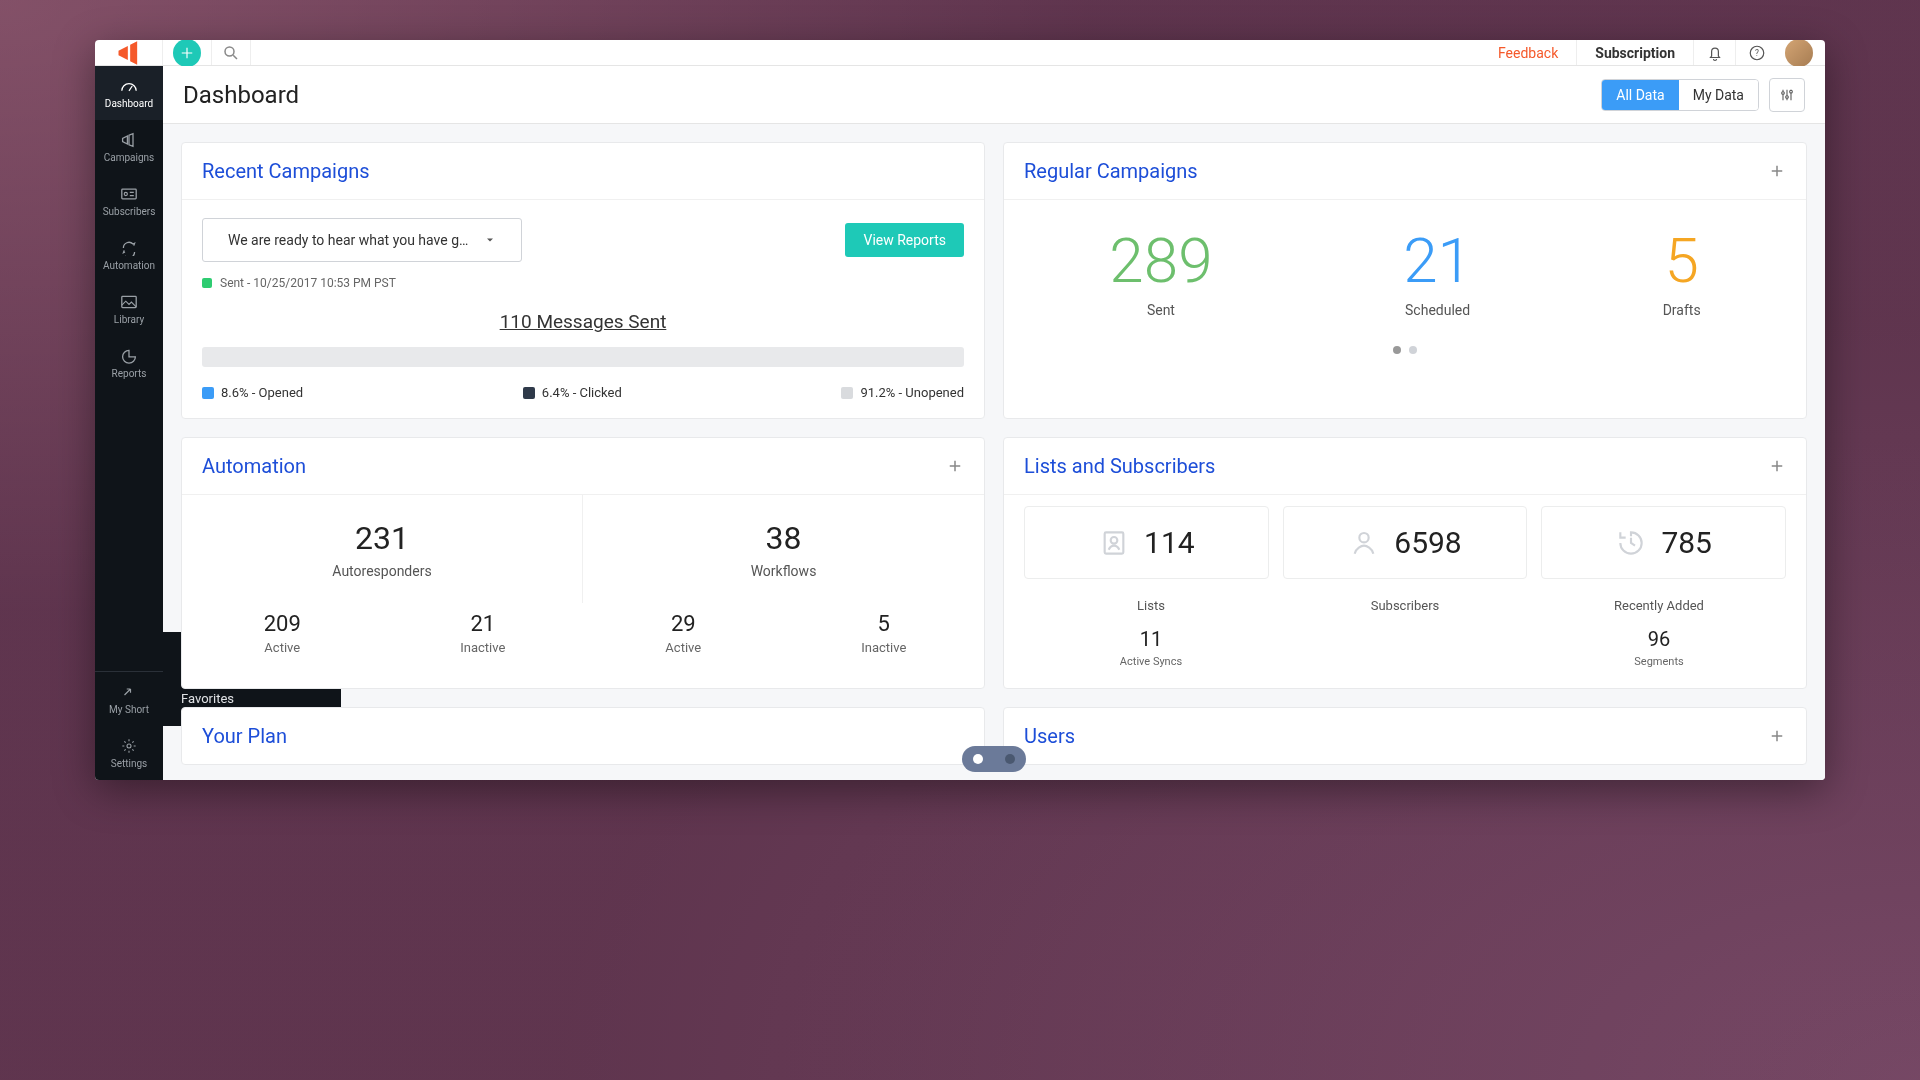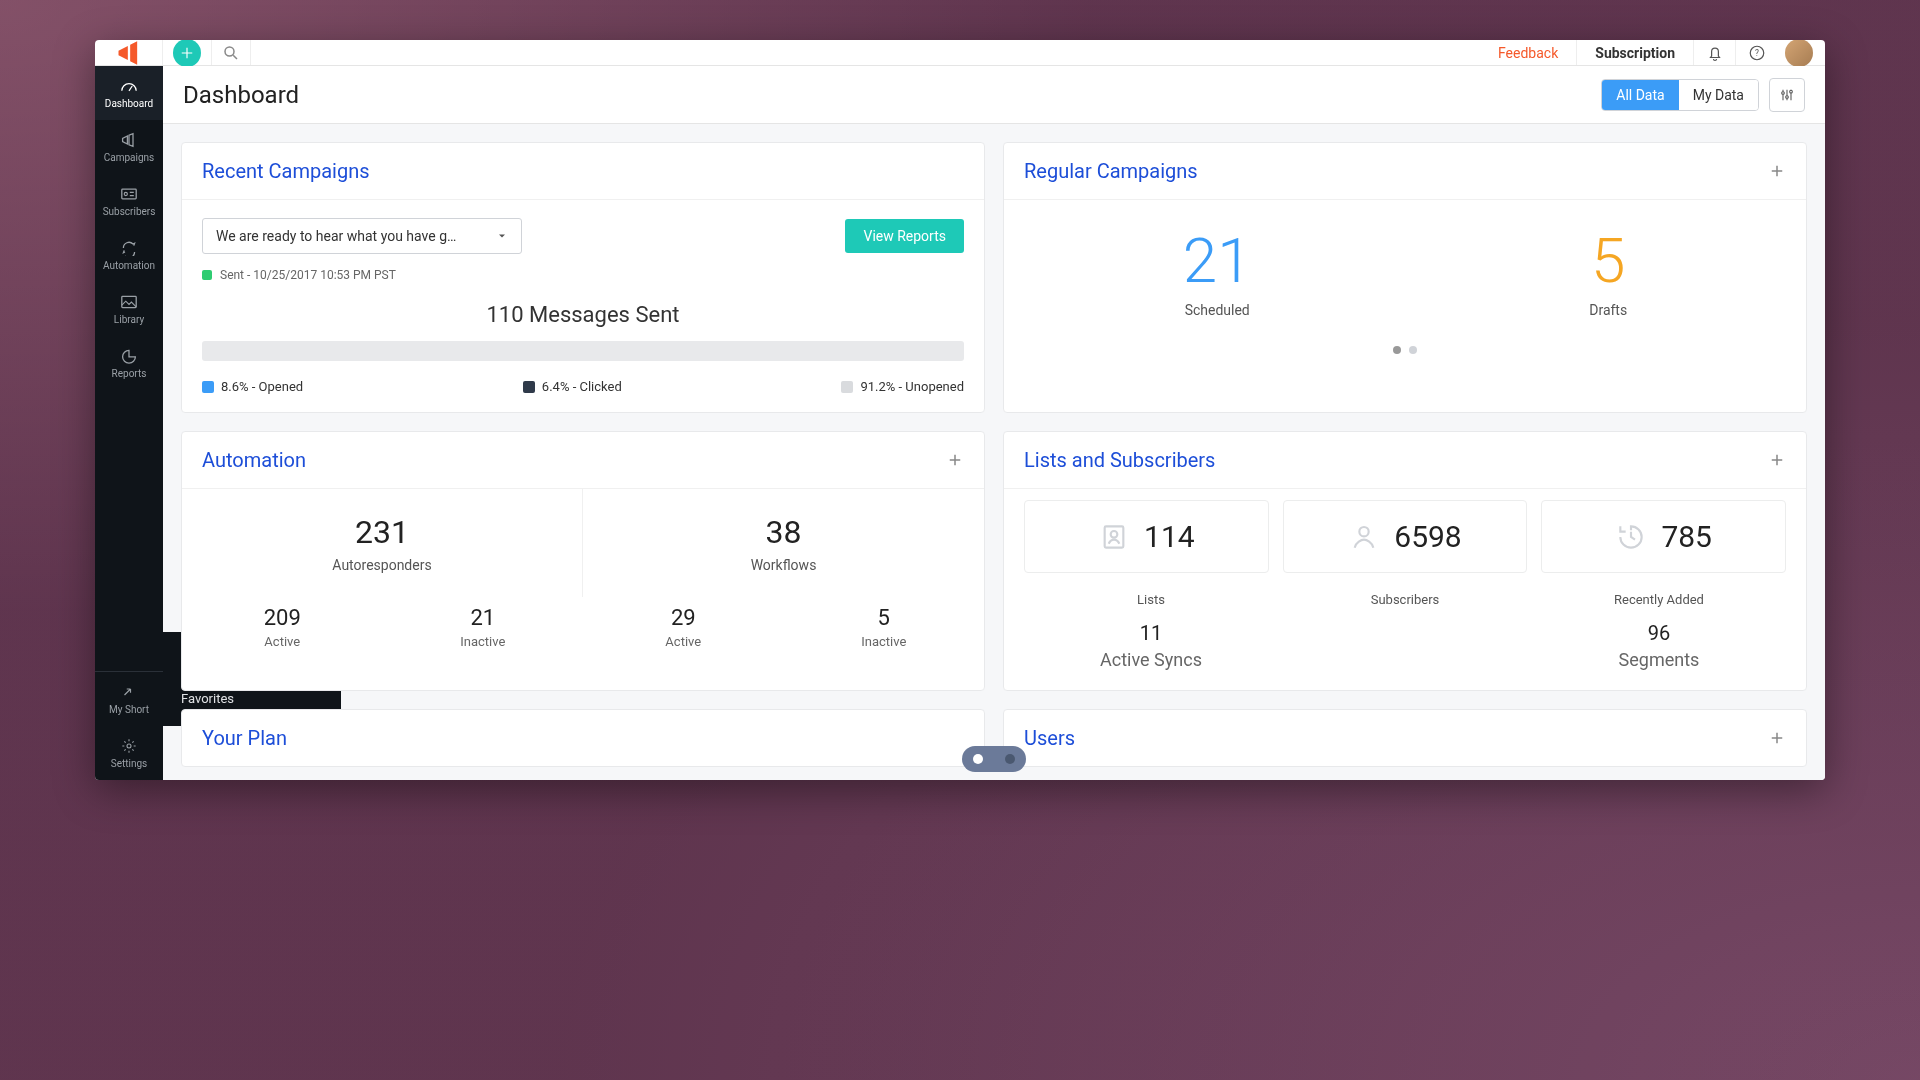--- a/index.html
+++ b/index.html
@@ -31,25 +31,25 @@
 .toggle-btn { padding: 7px 14px; font-size: 14px; cursor: pointer; background: #fff; color: #333; }
 .toggle-btn.active { background: #3b9cf7; color: #fff; }
 .filter-btn { width: 36px; height: 34px; border: 1px solid #d0d3d8; border-radius: 4px; margin-left: 10px; display: flex; align-items: center; justify-content: center; cursor: pointer; }
 .content { flex: 1; padding: 18px; overflow-y: auto; display: grid; grid-template-columns: 1fr 1fr; gap: 18px; position: relative; }
 .card { background: #fff; border-radius: 4px; border: 1px solid #e8e9eb; }
 .card-header { padding: 16px 20px; display: flex; align-items: center; border-bottom: 1px solid #f0f0f0; }
 .card-title { font-size: 20px; color: #1d4ed8; font-weight: 400; }
 .plus-icon { width: 18px; height: 18px; cursor: pointer; color: #888; }
 .card-body { padding: 18px 20px; }
 .campaign-row { display: flex; align-items: center; gap: 12px; }
-.dropdown { flex: 0 0 320px; height: 36px; border: 1px solid #d0d3d8; border-radius: 3px; display: flex; align-items: center; padding: 0 13px; cursor: pointer; justify-content: space-between; font-size: 14px; color: #333; }
+.dropdown { flex: 0 0 320px; height: 44px; border: 1px solid #d0d3d8; border-radius: 3px; display: flex; align-items: center; padding: 0 25px; cursor: pointer; justify-content: space-between; font-size: 14px; color: #333; }
 .view-reports { background: #1ec9b7; color: #fff; padding: 9px 18px; border-radius: 3px; font-size: 14px; cursor: pointer; margin-left: auto; }
 .sent-line { display: flex; align-items: center; gap: 8px; margin-top: 14px; font-size: 12px; color: #666; }
 .green-dot { width: 10px; height: 10px; background: #2ecc71; border-radius: 2px; }
-.messages-sent { text-align: center; font-size: 22px; color: #333; margin-top: 20px; }
+.messages-sent { text-align: center; font-size: 19px; color: #333; margin-top: 20px; text-decoration: underline; }
 .progress-bar { height: 20px; background: #e8e9eb; border-radius: 3px; margin-top: 14px; }
 .legend-row { display: flex; justify-content: space-between; margin-top: 18px; font-size: 13px; color: #333; }
 .legend-item { display: flex; align-items: center; gap: 7px; }
 .swatch { width: 12px; height: 12px; border-radius: 2px; }
 .stats-row { display: flex; justify-content: space-around; text-align: center; padding: 30px 10px 10px; }
 .stat-big { font-size: 62px; font-weight: 300; line-height: 1; }
 .stat-label { font-size: 14px; color: #555; margin-top: 10px; }
 .dots { display: flex; justify-content: center; gap: 8px; margin-top: 18px; padding-bottom: 10px; }
 .dot { width: 8px; height: 8px; border-radius: 50%; background: #d0d3d8; }
 .dot.active { background: #999; }
@@ -63,21 +63,21 @@
 .auto-sub-num { font-size: 22px; color: #222; }
 .auto-sub-label { font-size: 13px; color: #666; margin-top: 4px; }
 .lists-row { display: flex; gap: 14px; padding: 7px 20px; margin-top: 4px; }
 .lists-box { flex: 1; border: 1px solid #eceded; border-radius: 4px; padding: 18px 0; display: flex; align-items: center; justify-content: center; gap: 14px; }
 .lists-num { font-size: 30px; color: #222; }
 .lists-labels { display: flex; padding: 12px 20px 0; }
 .lists-labels > div { flex: 1; text-align: center; font-size: 13px; color: #555; }
 .lists-row2 { display: flex; padding: 14px 20px 20px; }
 .lists-row2 > div { flex: 1; text-align: center; }
 .sm-num { font-size: 20px; color: #222; }
-.sm-label { font-size: 18px; color: #666; margin-top: 4px; }
+.sm-label { font-size: 11px; color: #666; margin-top: 4px; }
 .pager { position: absolute; bottom: 8px; left: 50%; transform: translateX(-50%); width: 64px; height: 26px; background: #6b7a99; border-radius: 13px; display: flex; align-items: center; justify-content: space-around; }
 .pager-dot { width: 10px; height: 10px; border-radius: 50%; background: #4a5870; }
 .pager-dot.active { background: #fff; }
 svg { display: block; }
 </style>
 </head>
 <body>
 
 <div class="app">
 
@@ -242,20 +242,24 @@
         <div class="card">
           <div class="card-header">
             <div class="card-title">Regular Campaigns</div>
             <div class="hspacer"></div>
             <svg class="plus-icon" viewBox="0 0 24 24">
                 <path fill="currentColor" d="M11 5h2v6h6v2h-6v6h-2v-6H5v-2h6z"></path>
               </svg>
           </div>
           <div class="stats-row">
             <div>
+              <div class="stat-big" style="color:#6dbf6d">289</div>
+              <div class="stat-label">Sent</div>
+            </div>
+            <div>
               <div class="stat-big" style="color:#3b9cf7">21</div>
               <div class="stat-label">Scheduled</div>
             </div>
             <div>
               <div class="stat-big" style="color:#f5a623">5</div>
               <div class="stat-label">Drafts</div>
             </div>
           </div>
           <div class="dots">
             <div class="dot active"></div>

